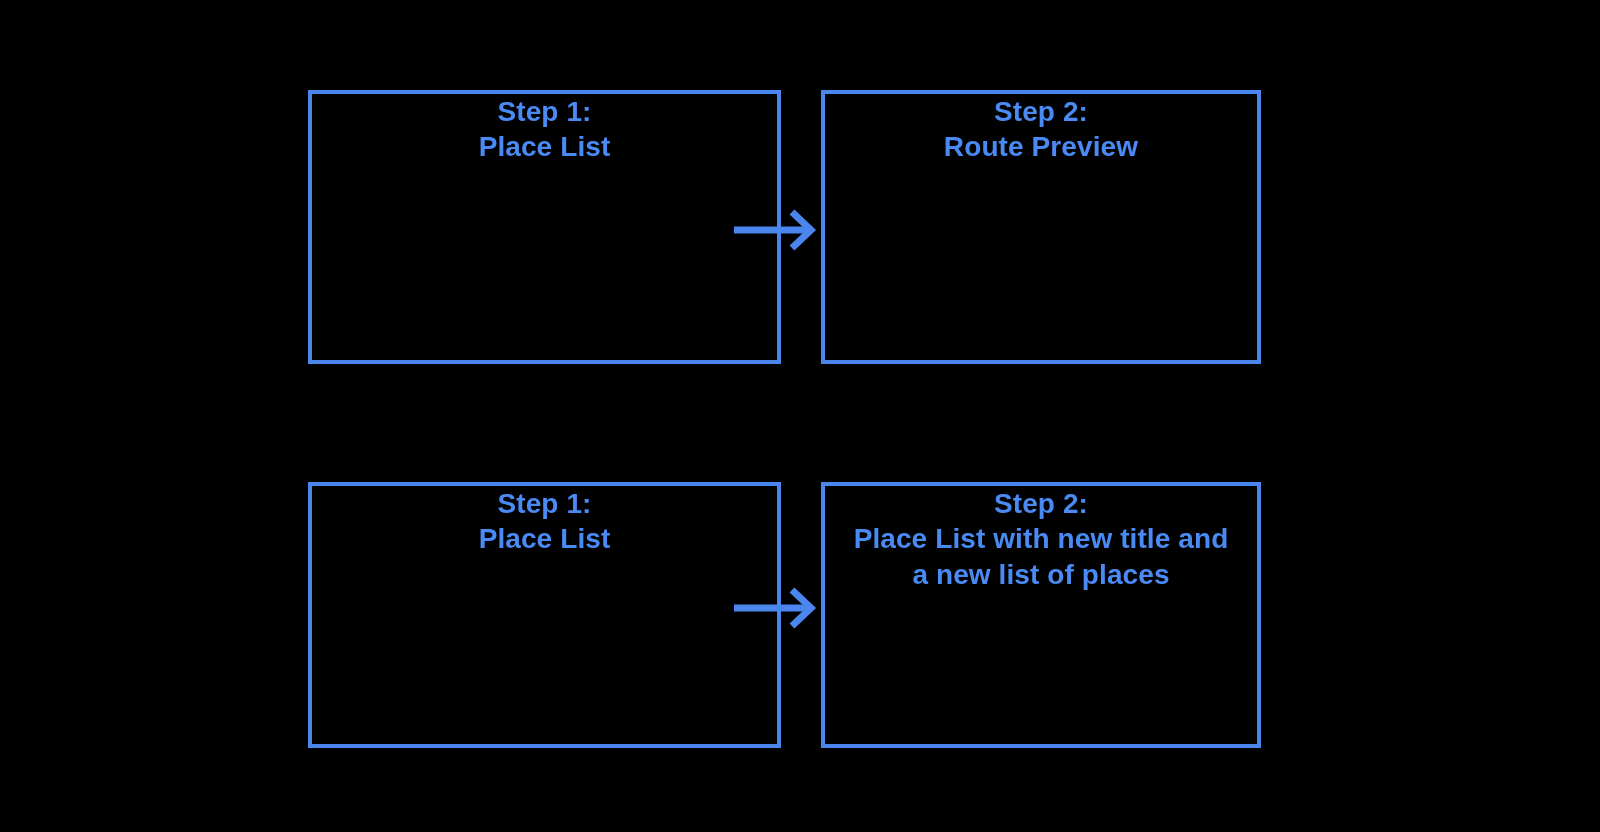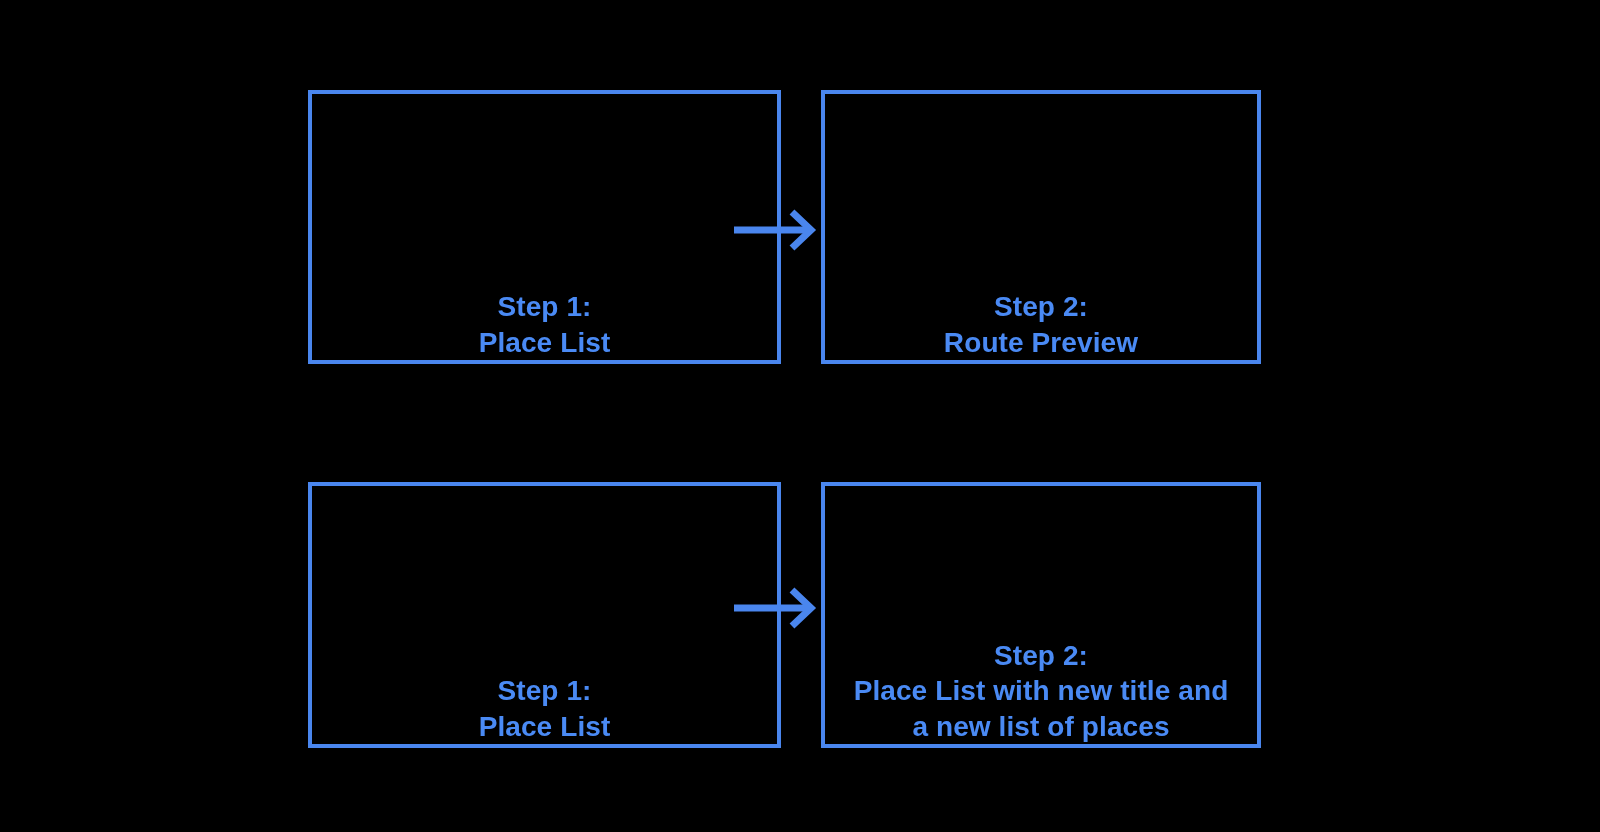--- a/index.html
+++ b/index.html
@@ -20,21 +20,21 @@
     overflow: hidden;
   }
 
   
   .flow-box {
     position: absolute;
     box-sizing: border-box;
     border: 4px solid #4a86ee;
     background: transparent;
     display: flex;
-    align-items: flex-end;
+    align-items: flex-start;
     justify-content: center;
     text-align: center;
   }
 
   .flow-box .box-label {
     color: #4a8af4;
     font-size: 28px;
     font-weight: bold;
     line-height: 1.26;
     letter-spacing: 0.1px;

